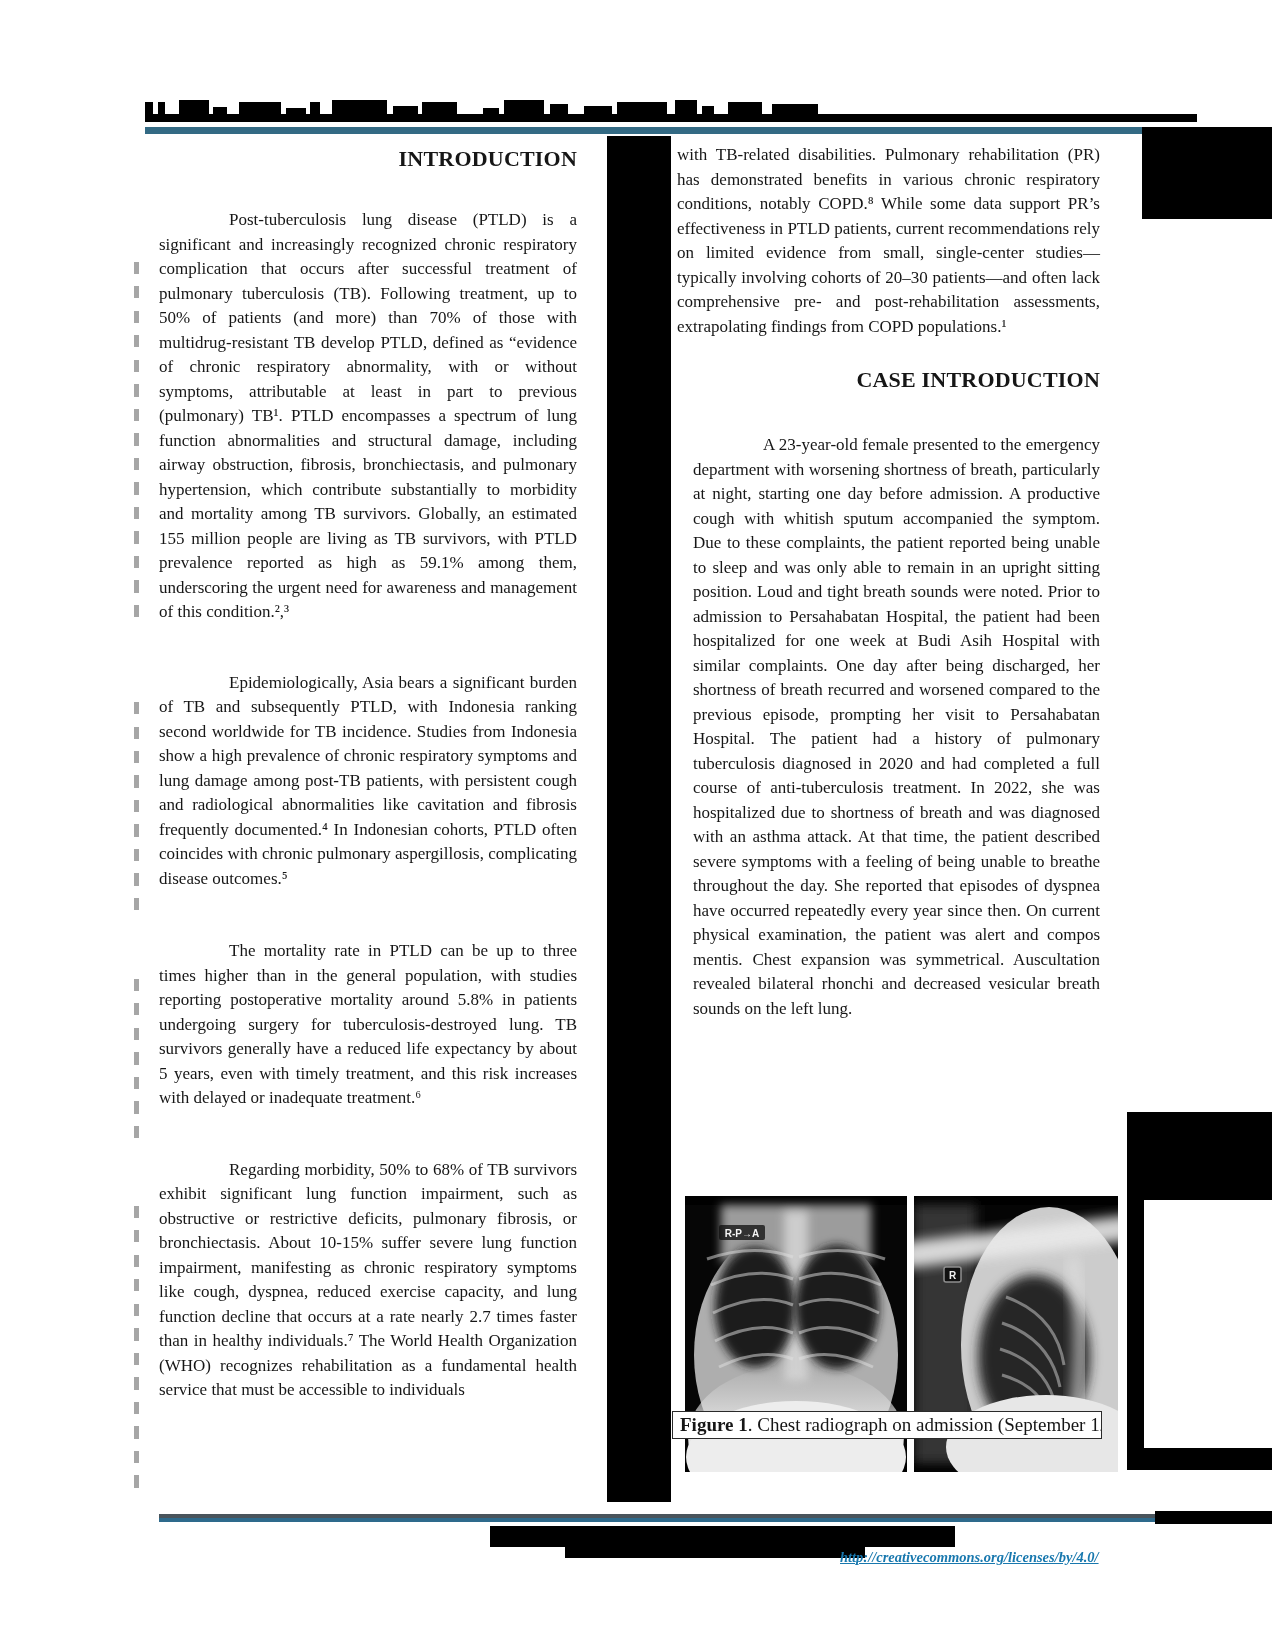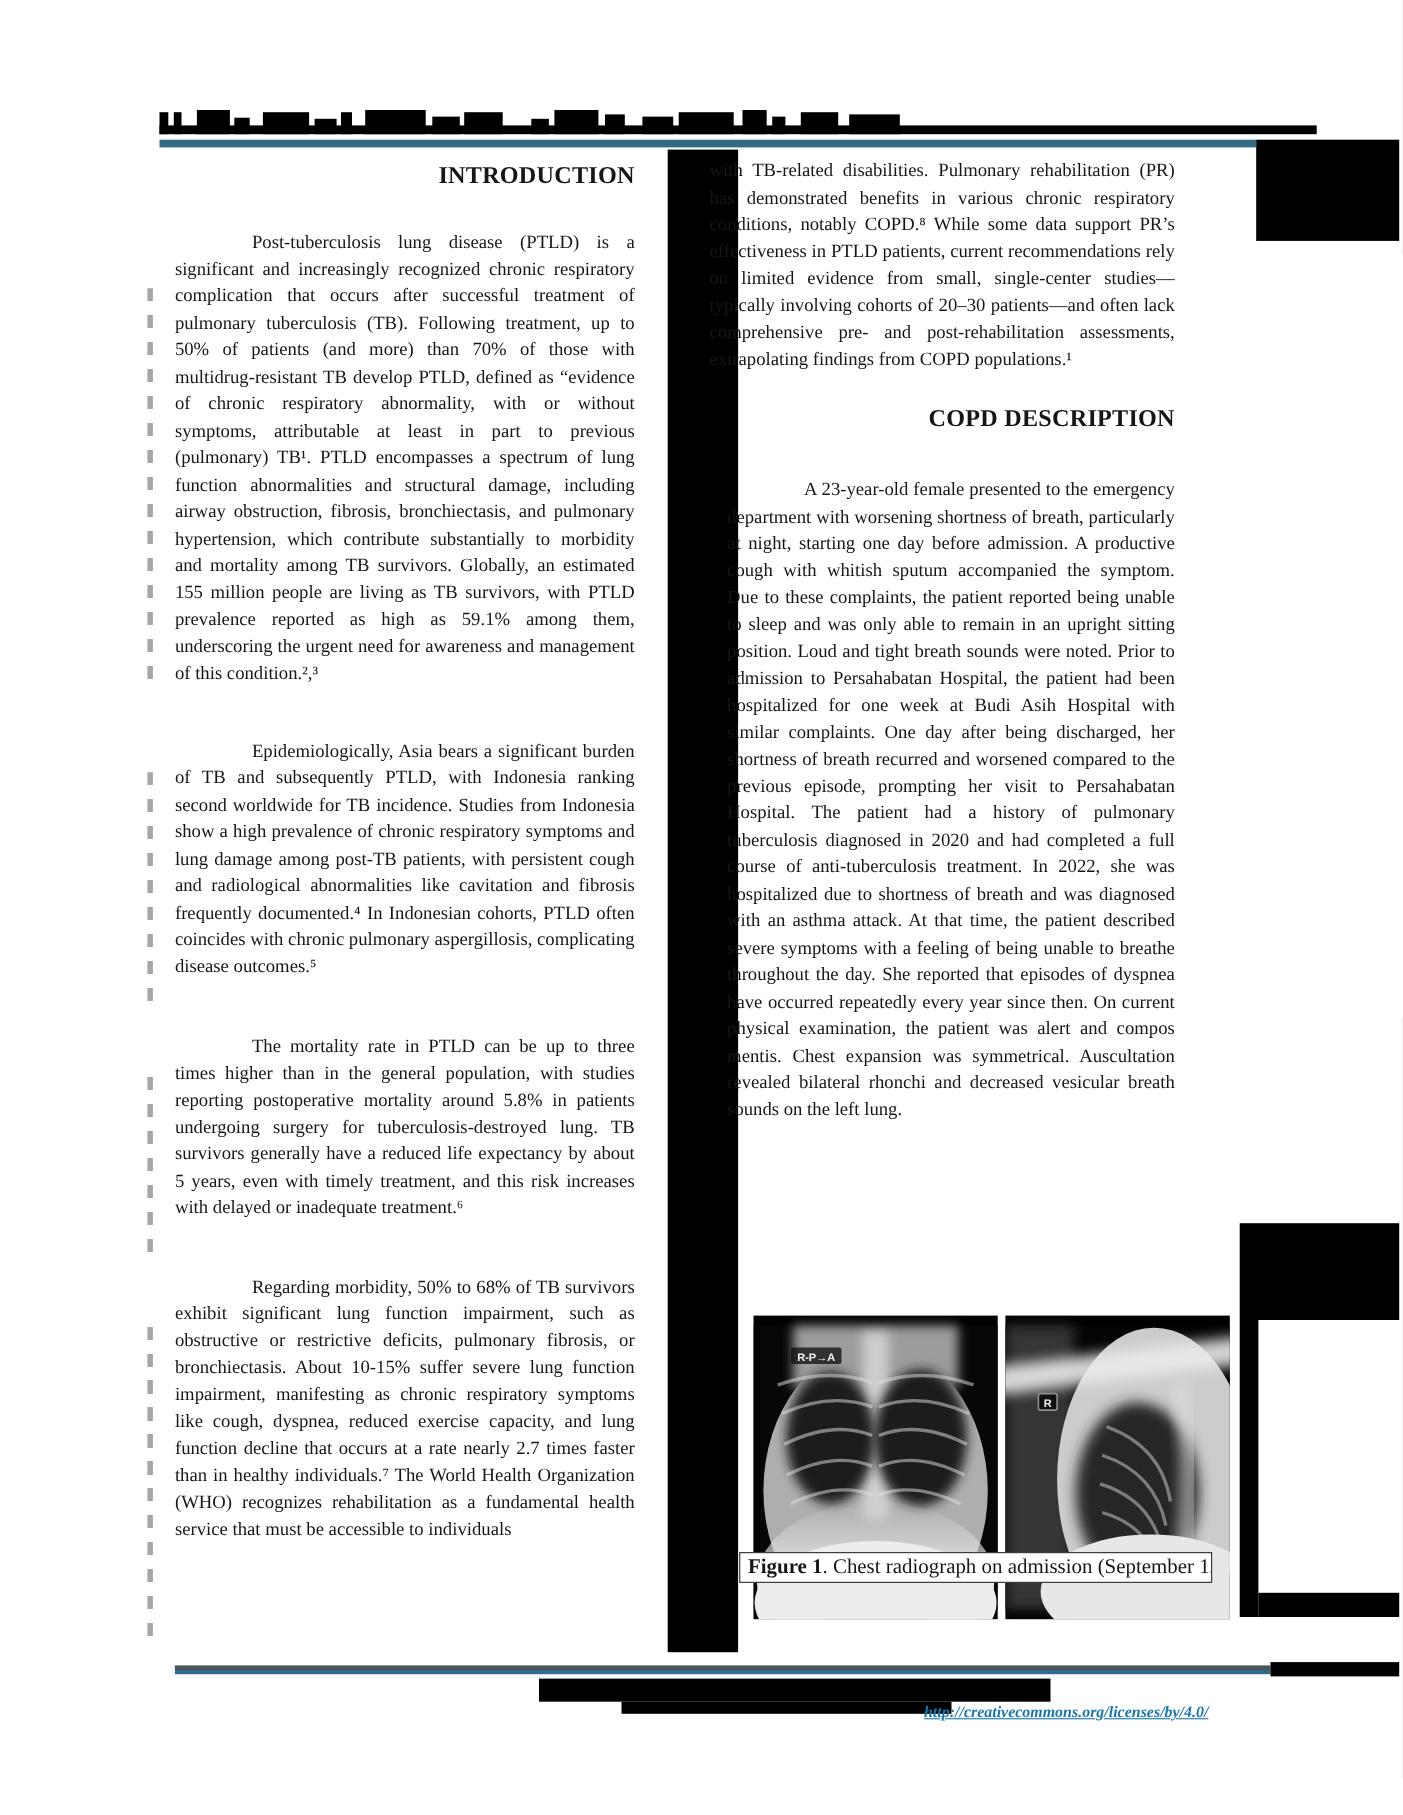--- a/index.html
+++ b/index.html
@@ -22,21 +22,21 @@
   .teal-rule{position:absolute;left:145px;top:127px;width:997px;height:7px;background:#336a84;}
   .tr-black{position:absolute;left:1142px;top:127px;width:130px;height:92px;background:#000;}
   .center-bar{position:absolute;left:607px;top:136px;width:64px;height:1366px;background:#000;}
   
   .r-blk1{position:absolute;left:1127px;top:1112px;width:145px;height:88px;background:#000;}
   .r-blk2{position:absolute;left:1127px;top:1200px;width:17px;height:270px;background:#000;}
   .r-blk3{position:absolute;left:1144px;top:1448px;width:128px;height:22px;background:#000;}
   
   .col{position:absolute;font-size:17px;line-height:24.5px;text-align:justify;}
   .col-left{left:143px;top:146px;width:434px;}
-  .col-right{left:645px;top:143px;width:423px;}
+  .col-right{left:677px;top:143px;width:423px;}
   h2.head{font-size:22px;line-height:26px;margin:0 0 36px 0;font-weight:bold;text-align:right;letter-spacing:.2px;}
   .col-right h2.head{margin:28px 0 40px 0;}
   p.body{margin:0 0 46px 0;}
   p.indent{text-indent:70px;margin-left:16px;}
   p.noindent{text-indent:0;}
   p.last{margin-bottom:0;}
   
   .dashes{position:absolute;left:134px;width:5px;
     background:repeating-linear-gradient(180deg,#a6a6a6 0 12px,transparent 12px 24.5px);}
   .d1{top:262px;height:365px;}
@@ -110,21 +110,21 @@
   <div class="col col-left">
     <h2 class="head">INTRODUCTION</h2>
     <p class="body indent">Post-tuberculosis lung disease (PTLD) is a significant and increasingly recognized chronic respiratory complication that occurs after successful treatment of pulmonary tuberculosis (TB). Following treatment, up to 50% of patients (and more) than 70% of those with multidrug-resistant TB develop PTLD, defined as “evidence of chronic respiratory abnormality, with or without symptoms, attributable at least in part to previous (pulmonary) TB¹. PTLD encompasses a spectrum of lung function abnormalities and structural damage, including airway obstruction, fibrosis, bronchiectasis, and pulmonary hypertension, which contribute substantially to morbidity and mortality among TB survivors. Globally, an estimated 155 million people are living as TB survivors, with PTLD prevalence reported as high as 59.1% among them, underscoring the urgent need for awareness and management of this condition.²,³</p>
     <p class="body indent" style="margin-bottom:48px">Epidemiologically, Asia bears a significant burden of TB and subsequently PTLD, with Indonesia ranking second worldwide for TB incidence. Studies from Indonesia show a high prevalence of chronic respiratory symptoms and lung damage among post-TB patients, with persistent cough and radiological abnormalities like cavitation and fibrosis frequently documented.⁴ In Indonesian cohorts, PTLD often coincides with chronic pulmonary aspergillosis, complicating disease outcomes.⁵</p>
     <p class="body indent" style="margin-bottom:47px">The mortality rate in PTLD can be up to three times higher than in the general population, with studies reporting postoperative mortality around 5.8% in patients undergoing surgery for tuberculosis-destroyed lung. TB survivors generally have a reduced life expectancy by about 5 years, even with timely treatment, and this risk increases with delayed or inadequate treatment.⁶</p>
     <p class="body indent last">Regarding morbidity, 50% to 68% of TB survivors exhibit significant lung function impairment, such as obstructive or restrictive deficits, pulmonary fibrosis, or bronchiectasis. About 10-15% suffer severe lung function impairment, manifesting as chronic respiratory symptoms like cough, dyspnea, reduced exercise capacity, and lung function decline that occurs at a rate nearly 2.7 times faster than in healthy individuals.⁷ The World Health Organization (WHO) recognizes rehabilitation as a fundamental health service that must be accessible to individuals</p>
   </div>
 
   <div class="col col-right">
     <p class="body noindent" style="margin-bottom:0">with TB-related disabilities. Pulmonary rehabilitation (PR) has demonstrated benefits in various chronic respiratory conditions, notably COPD.⁸ While some data support PR’s effectiveness in PTLD patients, current recommendations rely on limited evidence from small, single-center studies—typically involving cohorts of 20–30 patients—and often lack comprehensive pre- and post-rehabilitation assessments, extrapolating findings from COPD populations.¹</p>
-    <h2 class="head">COPD DESCRIPTION</h2>
+    <h2 class="head">CASE INTRODUCTION</h2>
     <p class="body indent last">A 23-year-old female presented to the emergency department with worsening shortness of breath, particularly at night, starting one day before admission. A productive cough with whitish sputum accompanied the symptom. Due to these complaints, the patient reported being unable to sleep and was only able to remain in an upright sitting position. Loud and tight breath sounds were noted. Prior to admission to Persahabatan Hospital, the patient had been hospitalized for one week at Budi Asih Hospital with similar complaints. One day after being discharged, her shortness of breath recurred and worsened compared to the previous episode, prompting her visit to Persahabatan Hospital. The patient had a history of pulmonary tuberculosis diagnosed in 2020 and had completed a full course of anti-tuberculosis treatment. In 2022, she was hospitalized due to shortness of breath and was diagnosed with an asthma attack. At that time, the patient described severe symptoms with a feeling of being unable to breathe throughout the day. She reported that episodes of dyspnea have occurred repeatedly every year since then. On current physical examination, the patient was alert and compos mentis. Chest expansion was symmetrical. Auscultation revealed bilateral rhonchi and decreased vesicular breath sounds on the left lung.</p>
   </div>
 
   <div class="film film-pa">
     <svg viewBox="0 0 222 258" xmlns="http://www.w3.org/2000/svg">
       <defs>
         <filter id="soft" x="-40%" y="-40%" width="180%" height="180%">
           <feGaussianBlur stdDeviation="5"></feGaussianBlur>
         </filter>
         <linearGradient id="abd" x1="0" y1="0" x2="0" y2="1">

